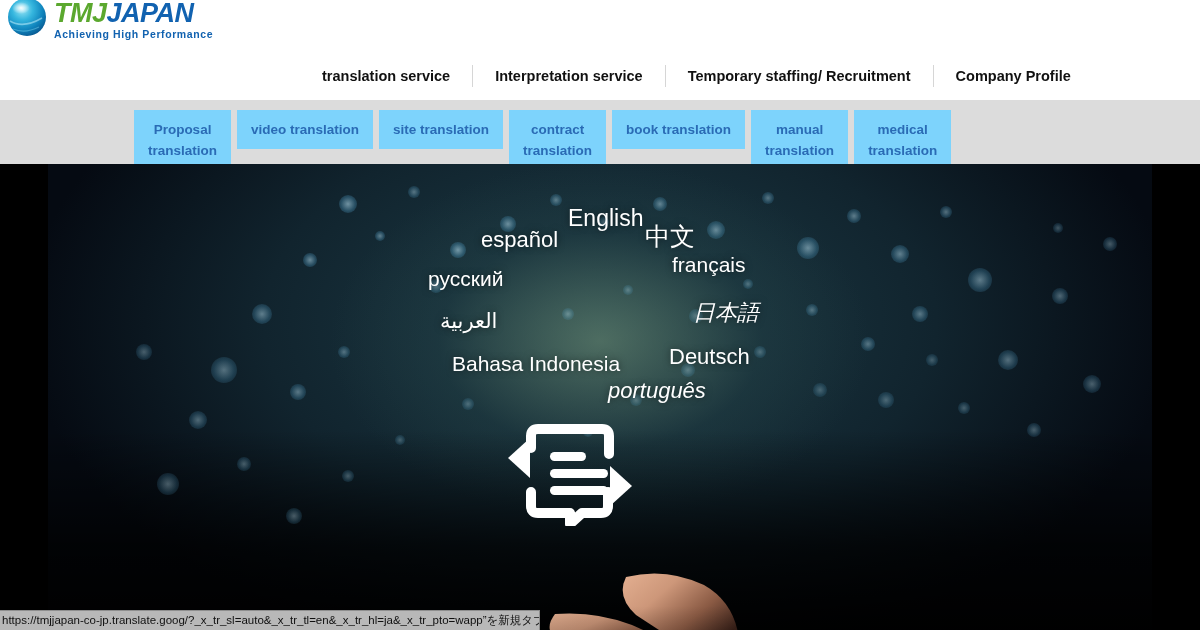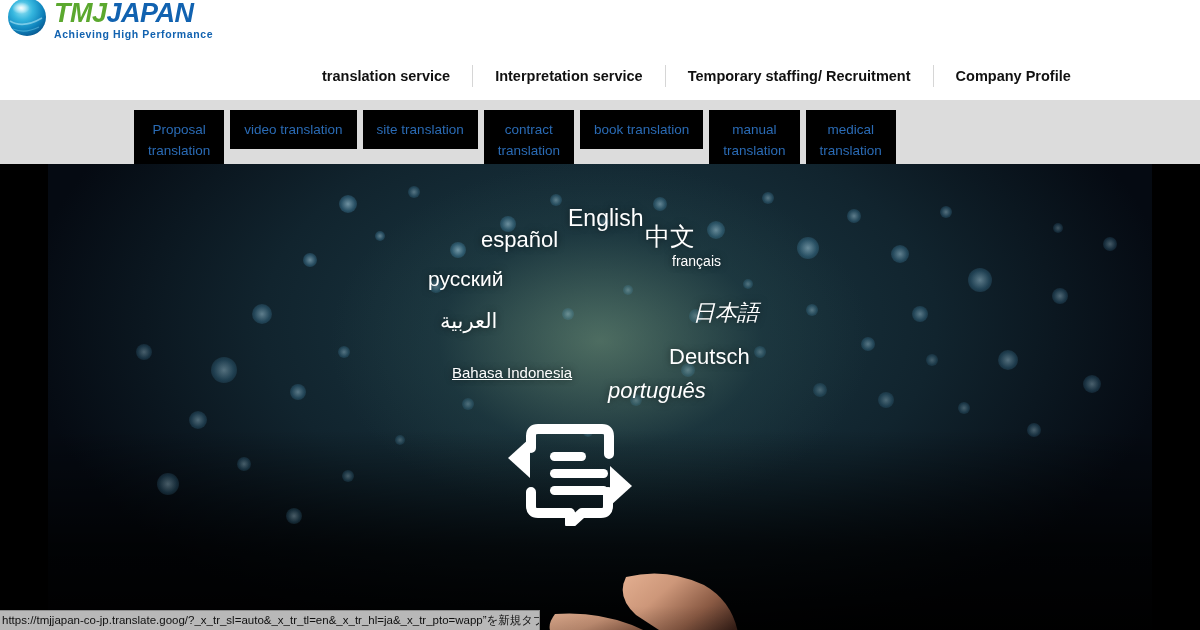--- a/index.html
+++ b/index.html
@@ -97,28 +97,29 @@
     position:absolute; top:100px; left:0;
     width:1200px; height:64px;
     background:#dcdcdc;
   }
   .subnav-inner {
     position:absolute; left:134px; top:10px;
     display:flex; align-items:flex-start;
     gap:6px;
   }
   .subtab {
-    background:#000000;
+    background:#7dd3fc;
     color:#2a6bb5;
     font-size:13.5px;
     text-align:center;
     line-height:21px;
     padding:9px 14px;
     white-space:nowrap;
     cursor:pointer;
+    font-weight:bold;
   }
   .subtab.one-line { padding:9px 14px; }
   .subtab.two-line .l2 { display:block; }
 
   
   .hero {
     position:absolute; top:164px; left:0;
     width:1200px; height:466px;
     background:#000000;
     overflow:hidden;
@@ -360,26 +361,26 @@
         <rect x="66" y="36" width="36" height="9" rx="4.5"></rect>
         <rect x="66" y="53" width="58" height="9" rx="4.5"></rect>
         <rect x="66" y="70" width="58" height="9" rx="4.5"></rect>
       </g>
     </svg>
 
     <div id="lang-layer">
         <div class="lang" style="left: 568px; top: 41px; font-size: 23px;">English</div>
         <div class="lang" style="left: 645px; top: 56px; font-size: 25px;">中文</div>
         <div class="lang" style="left: 481px; top: 63px; font-size: 22px;">español</div>
-        <div class="lang" style="left: 672px; top: 89px; font-size: 14px;">français</div>
+        <div class="lang" style="left: 672px; top: 89px; font-size: 21px;">français</div>
         <div class="lang" style="left: 428px; top: 103px; font-size: 21px;">русский</div>
         <div class="lang" style="left: 693px; top: 134px; font-size: 22px; font-style: italic;">日本語</div>
         <div class="lang" style="left: 440px; top: 145px; font-size: 21px;">العربية</div>
         <div class="lang" style="left: 669px; top: 180px; font-size: 22px;">Deutsch</div>
-        <div class="lang" style="left: 452px; top: 200px; font-size: 15px; text-decoration: underline;">Bahasa Indonesia</div>
+        <div class="lang" style="left: 452px; top: 188px; font-size: 21px;">Bahasa Indonesia</div>
         <div class="lang" style="left: 608px; top: 214px; font-size: 22px; font-style: italic;">português</div>
       </div>
 
   </div>
 
   <div class="statusbar">
     <span>https://tmjjapan-co-jp.translate.goog/?_x_tr_sl=auto&amp;_x_tr_tl=en&amp;_x_tr_hl=ja&amp;_x_tr_pto=wapp”を新規タブで開く</span>
   </div>
 
 </div>

